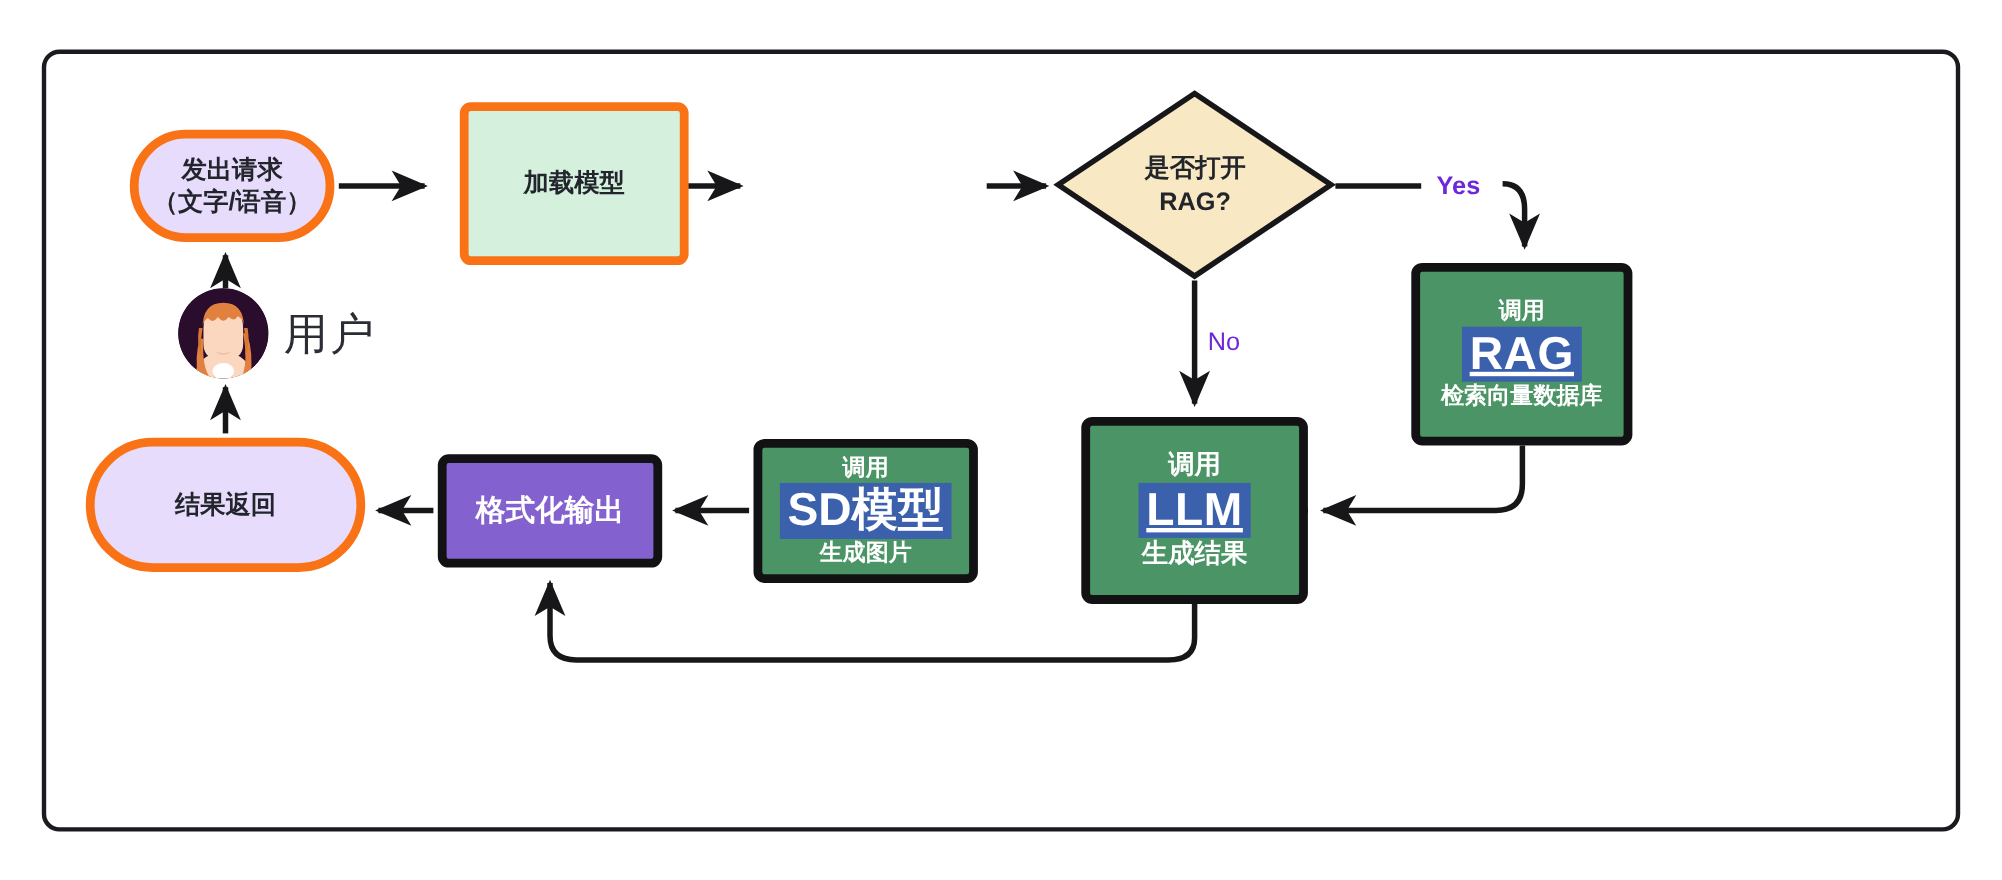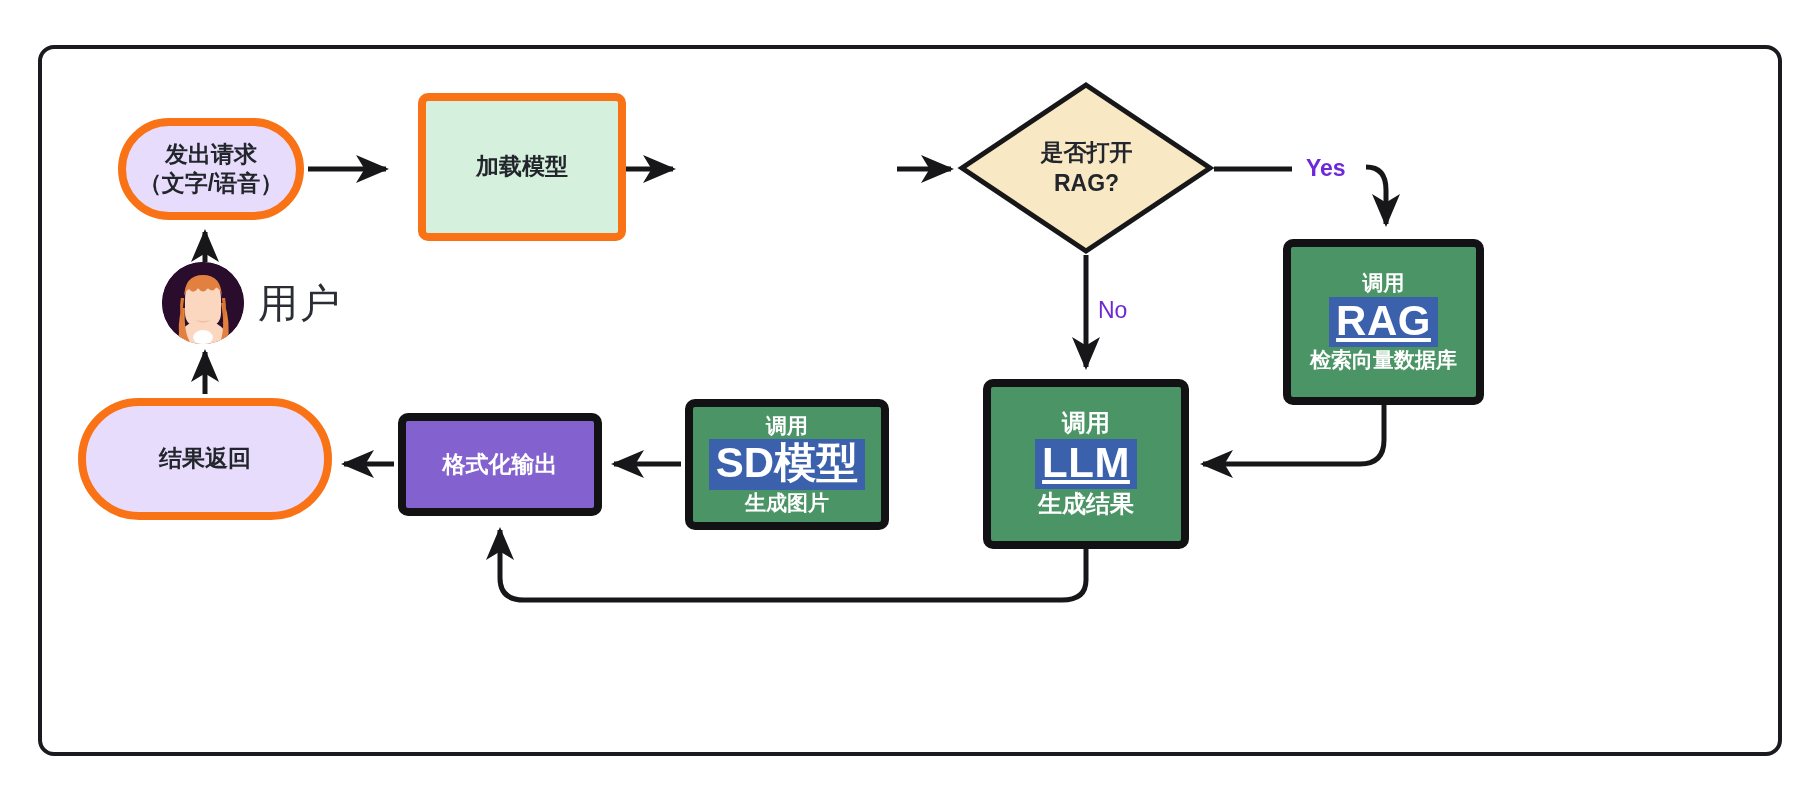--- a/index.html
+++ b/index.html
@@ -72,21 +72,21 @@
             background: #4b9466; border-color: #121214;
             color: #ffffff; font-size: 21px; }
   .n-llm  { left: 983px;  top: 379px; width: 206px; height: 170px;
             background: #4b9466; border-color: #121214;
             color: #ffffff; font-size: 24px; }
   .n-sd   { left: 685px;  top: 399px; width: 204px; height: 131px;
             background: #4b9466; border-color: #121214;
             color: #ffffff; font-size: 21px; }
   .n-fmt  { left: 398px;  top: 413px; width: 204px; height: 103px;
             background: #8361cf; border-color: #121214;
-            color: #ffffff; font-size: 23px; }
+            color: #ffffff; font-size: 27px; }
   .n-res  { left: 78px;   top: 398px; width: 254px; height: 122px;
             background: #e7dcfb; font-size: 23px; }
   .hl {
     background: #3b61ad;
     color: #ffffff;
     padding: 1px 7px 3px 7px;
     display: inline-block;
     line-height: 1.1;
   }
   .hl-big { font-size: 42px; letter-spacing: 0.5px; text-decoration: underline; }

